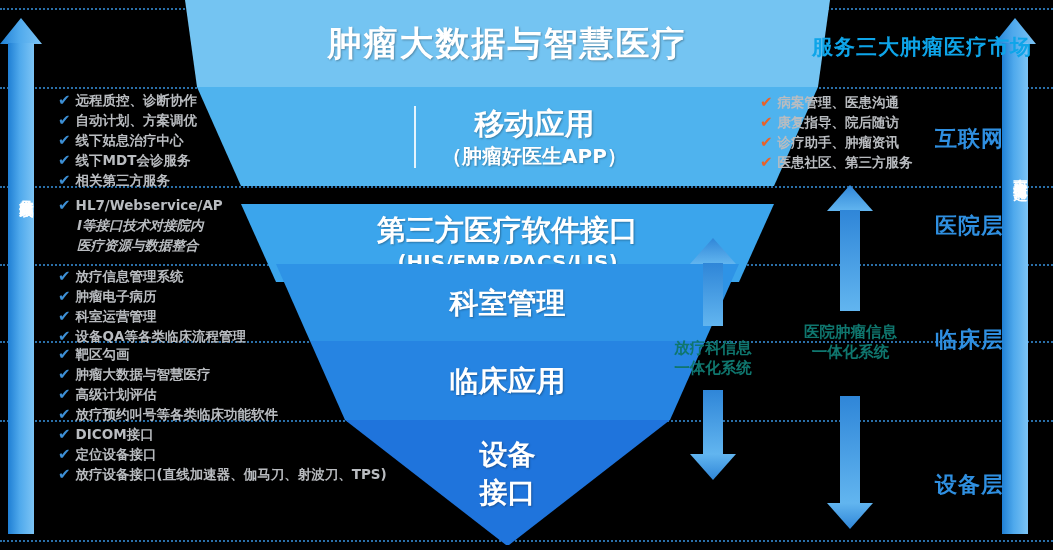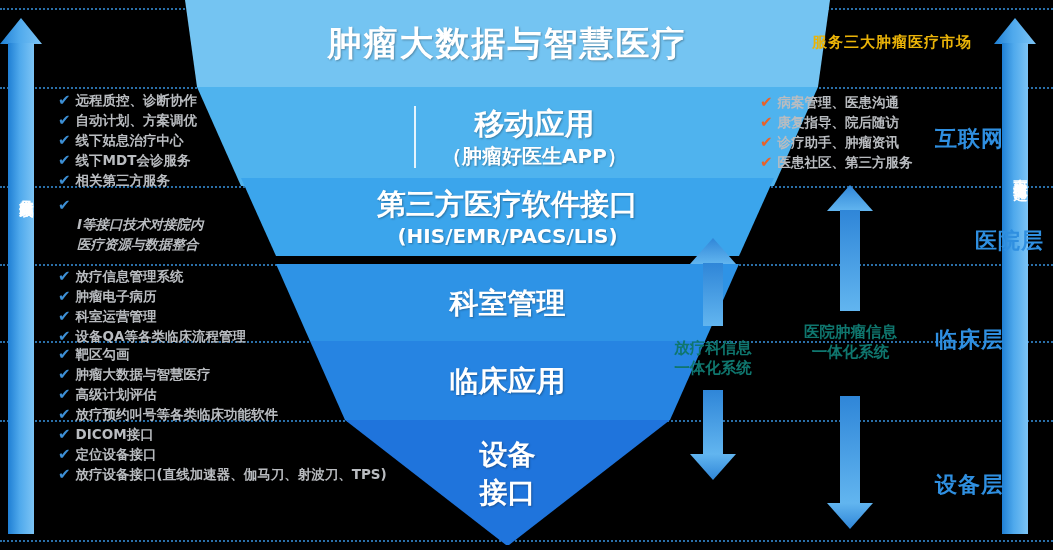--- a/index.html
+++ b/index.html
@@ -62,21 +62,21 @@
   .bullets li .tx{display:block;}
   .bullets li.cont .tx{padding-left:0;}
   .bullets li.cont{padding-left:19px;font-style:italic;}
 
   
   .tier{
     position:absolute;color:#2f8fe0;font-size:22px;font-weight:bold;
     letter-spacing:1px;white-space:nowrap;
   }
   #head-right{
-    position:absolute;color:#eab308;font-size:15px;font-weight:bold;
+    position:absolute;color:#0ea5e9;font-size:21px;font-weight:bold;
     letter-spacing:1px;white-space:nowrap;
   }
 
   
   .dbl{position:absolute;width:46px;}
   .dbl .sh{
     position:absolute;left:13px;width:20px;
     background:linear-gradient(180deg,#2f86d8 0%,#62b5ef 100%);
   }
   .dbl .hd{position:absolute;left:0;width:46px;height:26px;}
@@ -115,21 +115,21 @@
 
     <div class="band" style="top:87px;height:99px;background:#4fb3ee;
                 clip-path:polygon(12px 0,633px 0,589px 99px,56px 99px);">
       <span class="divider-v"></span>
       <span class="lbl" style="text-align:center;">
         <span class="big">移动应用</span><br>
         <span class="sub">（肿瘤好医生APP）</span>
       </span>
     </div>
 
-    <div class="band" style="top:178px;height:78px;background:#3ba5ec;
+    <div class="band" style="top:204px;height:78px;background:#3ba5ec;
                 clip-path:polygon(56px 0,589px 0,554px 78px,91px 78px);">
       <span class="lbl">
         <span class="big" style="font-size:29px;">第三方医疗软件接口</span><br>
         <span class="sub">(HIS/EMR/PACS/LIS)</span>
       </span>
     </div>
 
     <div class="band" style="top:264px;height:77px;background:#2e93e6;
                 clip-path:polygon(91px 0,554px 0,520px 77px,125px 77px);">
       <span class="lbl big" style="font-size:29px;">科室管理</span>
@@ -185,20 +185,21 @@
           <span class="ck blue">✔</span>
           <span class="tx">相关第三方服务</span>
         </li>
     </ul>
   </div>
 
   <div class="bullets" style="left:58px;top:196px;">
     <ul>
       <li>
           <span class="ck blue">✔</span>
+          <span class="tx">HL7/Webservice/AP</span>
         </li>
       <li class="cont">
           <span class="tx">I等接口技术对接院内</span>
         </li>
       <li class="cont">
           <span class="tx">医疗资源与数据整合</span>
         </li>
     </ul>
   </div>
 
@@ -276,21 +277,21 @@
           <span class="tx">诊疗助手、肿瘤资讯</span>
         </li>
       <li>
           <span class="ck orange">✔</span>
           <span class="tx">医患社区、第三方服务</span>
         </li>
     </ul>
   </div>
 
   <div class="tier" style="left:935px;top:124px;">互联网</div>
-  <div class="tier" style="left:935px;top:226px;margin-left:40px;">医院层</div>
+  <div class="tier" style="left:935px;top:211px;">医院层</div>
   <div class="tier" style="left:935px;top:325px;">临床层</div>
   <div class="tier" style="left:935px;top:470px;">设备层</div>
 
   <div class="dbl" style="left:690px;top:238px;height:242px;">
     <div class="hd up" style="top:0;"></div>
     <div class="sh" style="top:25px;height:63px;"></div>
     <div class="sh" style="top:152px;height:64px;"></div>
     <div class="hd dn" style="top:216px;"></div>
   </div>
   <div class="dbl-cap" style="left:645px;top:338px;width:136px;">

